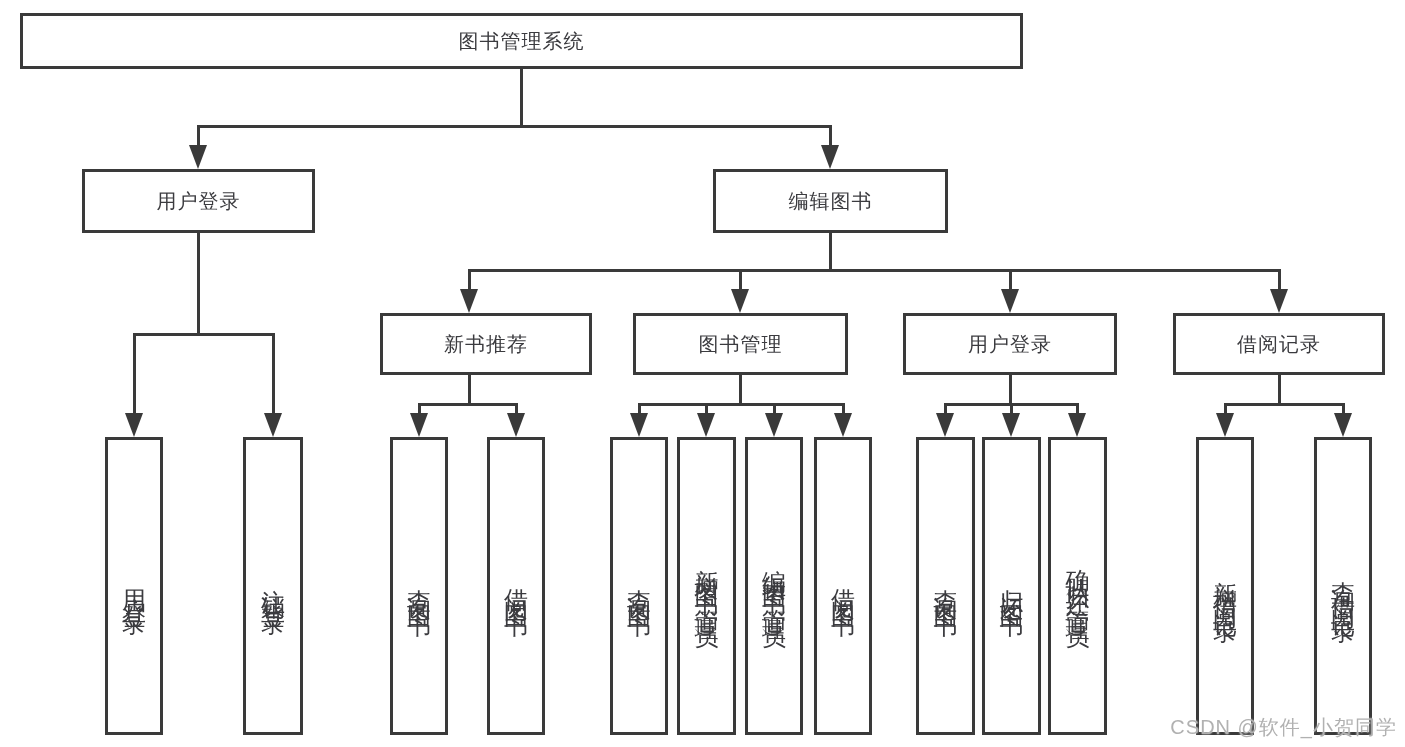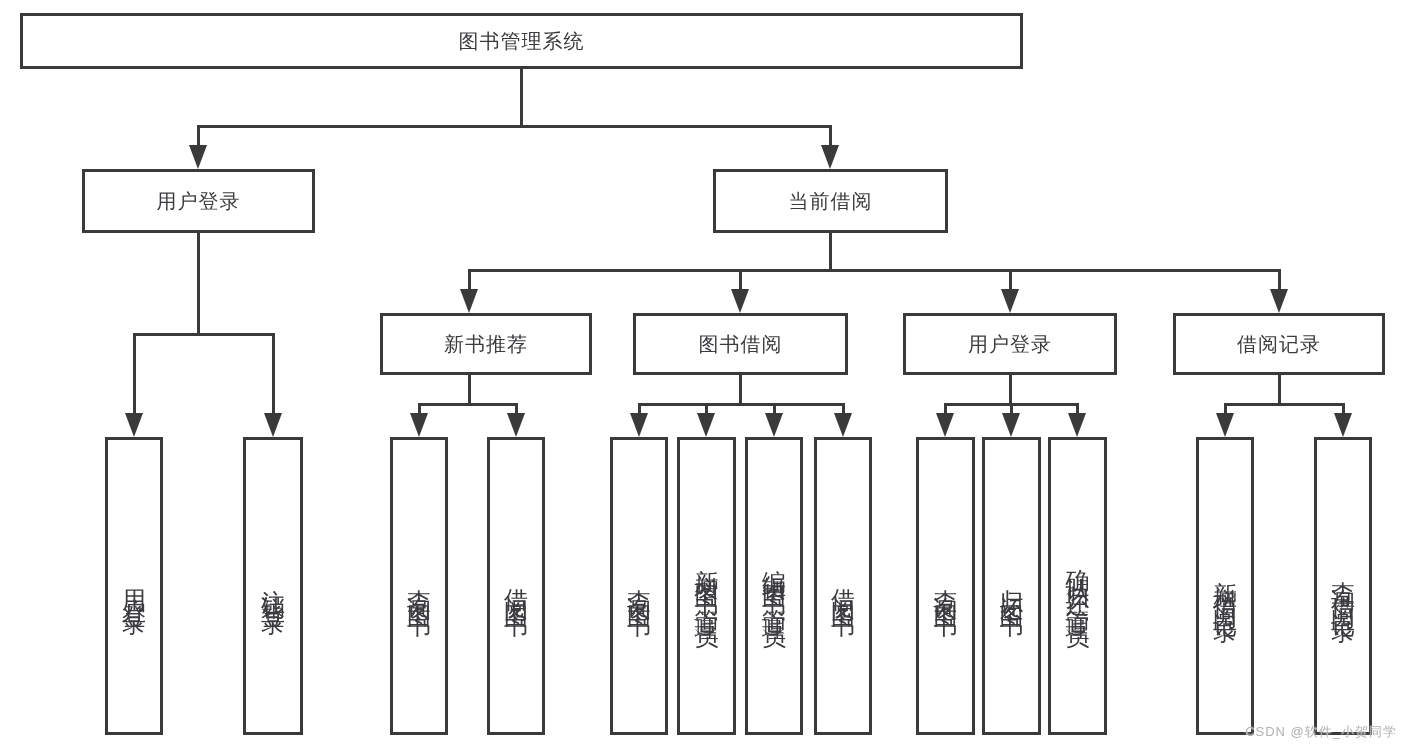--- a/index.html
+++ b/index.html
@@ -51,48 +51,48 @@
     width: 0;
     height: 0;
     border-left: 9px solid transparent;
     border-right: 9px solid transparent;
     border-top: 24px solid #3a3a3a;
   }
   #watermark {
     position: absolute;
     right: 8px;
     bottom: 6px;
-    font-size: 13px;
+    font-size: 20px;
     color: #b1b1b1;
     letter-spacing: 1px;
     text-shadow: 0 0 2px #ffffff;
     white-space: nowrap;
   }
 </style>
 </head>
 <body>
 
 <div id="chart">
 
   <div class="box h" style="left:20px;top:13px;width:1003px;height:56px">
     <span class="lbl">图书管理系统</span>
   </div>
 
   <div class="box h" style="left:82px;top:169px;width:233px;height:64px">
     <span class="lbl">用户登录</span>
   </div>
   <div class="box h" style="left:713px;top:169px;width:235px;height:64px">
-    <span class="lbl">当前借阅</span>
+    <span class="lbl">编辑图书</span>
   </div>
 
   <div class="box h" style="left:380px;top:313px;width:212px;height:62px">
     <span class="lbl">新书推荐</span>
   </div>
   <div class="box h" style="left:633px;top:313px;width:215px;height:62px">
-    <span class="lbl">图书借阅</span>
+    <span class="lbl">图书管理</span>
   </div>
   <div class="box h" style="left:903px;top:313px;width:214px;height:62px">
     <span class="lbl">用户登录</span>
   </div>
   <div class="box h" style="left:1173px;top:313px;width:212px;height:62px">
     <span class="lbl">借阅记录</span>
   </div>
 
   <div class="box v" style="left:105px;top:437px;width:58px;height:298px">
     <span class="lbl">用户登录</span>

